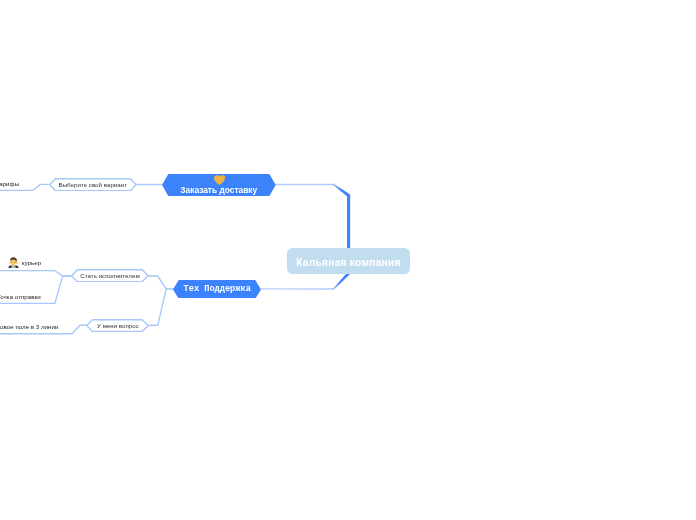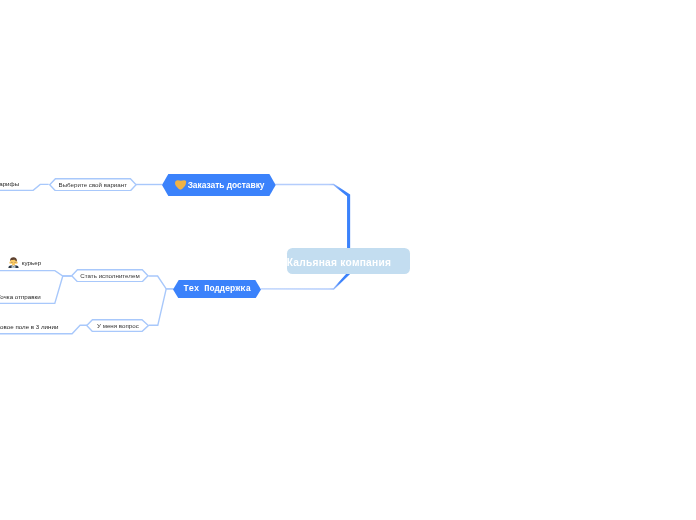--- a/index.html
+++ b/index.html
@@ -3,30 +3,30 @@
 <meta charset="utf-8">
 <style>
   html,body{margin:0;padding:0;}
   body{width:696px;height:520px;background:#ffffff;
        font-family:"Liberation Sans",sans-serif;overflow:hidden;}
   #canvas{position:relative;width:696px;height:520px;background:#fff;overflow:hidden;
           will-change:transform;}
   svg.edges{position:absolute;left:0;top:0;width:696px;height:520px;}
   .node{position:absolute;box-sizing:border-box;white-space:nowrap;}
 
-  .root-node{display:flex;align-items:center;
+  .root-node{display:flex;align-items:center;justify-content:center;
              background:#c3ddf0;border-radius:5.5px;color:#ffffff;font-weight:bold;
              font-size:10.2px;letter-spacing:0.26px;}
 
   .hexwrap{position:absolute;}
   .hexwrap > svg.shape{position:absolute;left:0;top:0;}
   .hexwrap > .lbl{position:absolute;left:0;top:0;width:100%;height:100%;
                   display:flex;align-items:center;justify-content:center;}
 
-  .hex-blue .lbl{color:#ffffff;font-weight:bold;font-size:8.4px;}
+  .hex-blue .lbl{color:#ffffff;font-weight:bold;font-size:8.4px;flex-direction:column;}
   #node-support-lbl{font-size:8.65px;}
   .hex-white .lbl{color:#343434;font-size:6.2px;}
 
   .plain{position:absolute;color:#262626;font-size:6.2px;
          display:flex;align-items:center;white-space:nowrap;}
   .emoji-svg{display:block;}
 </style>
 </head>
 <body>
 

